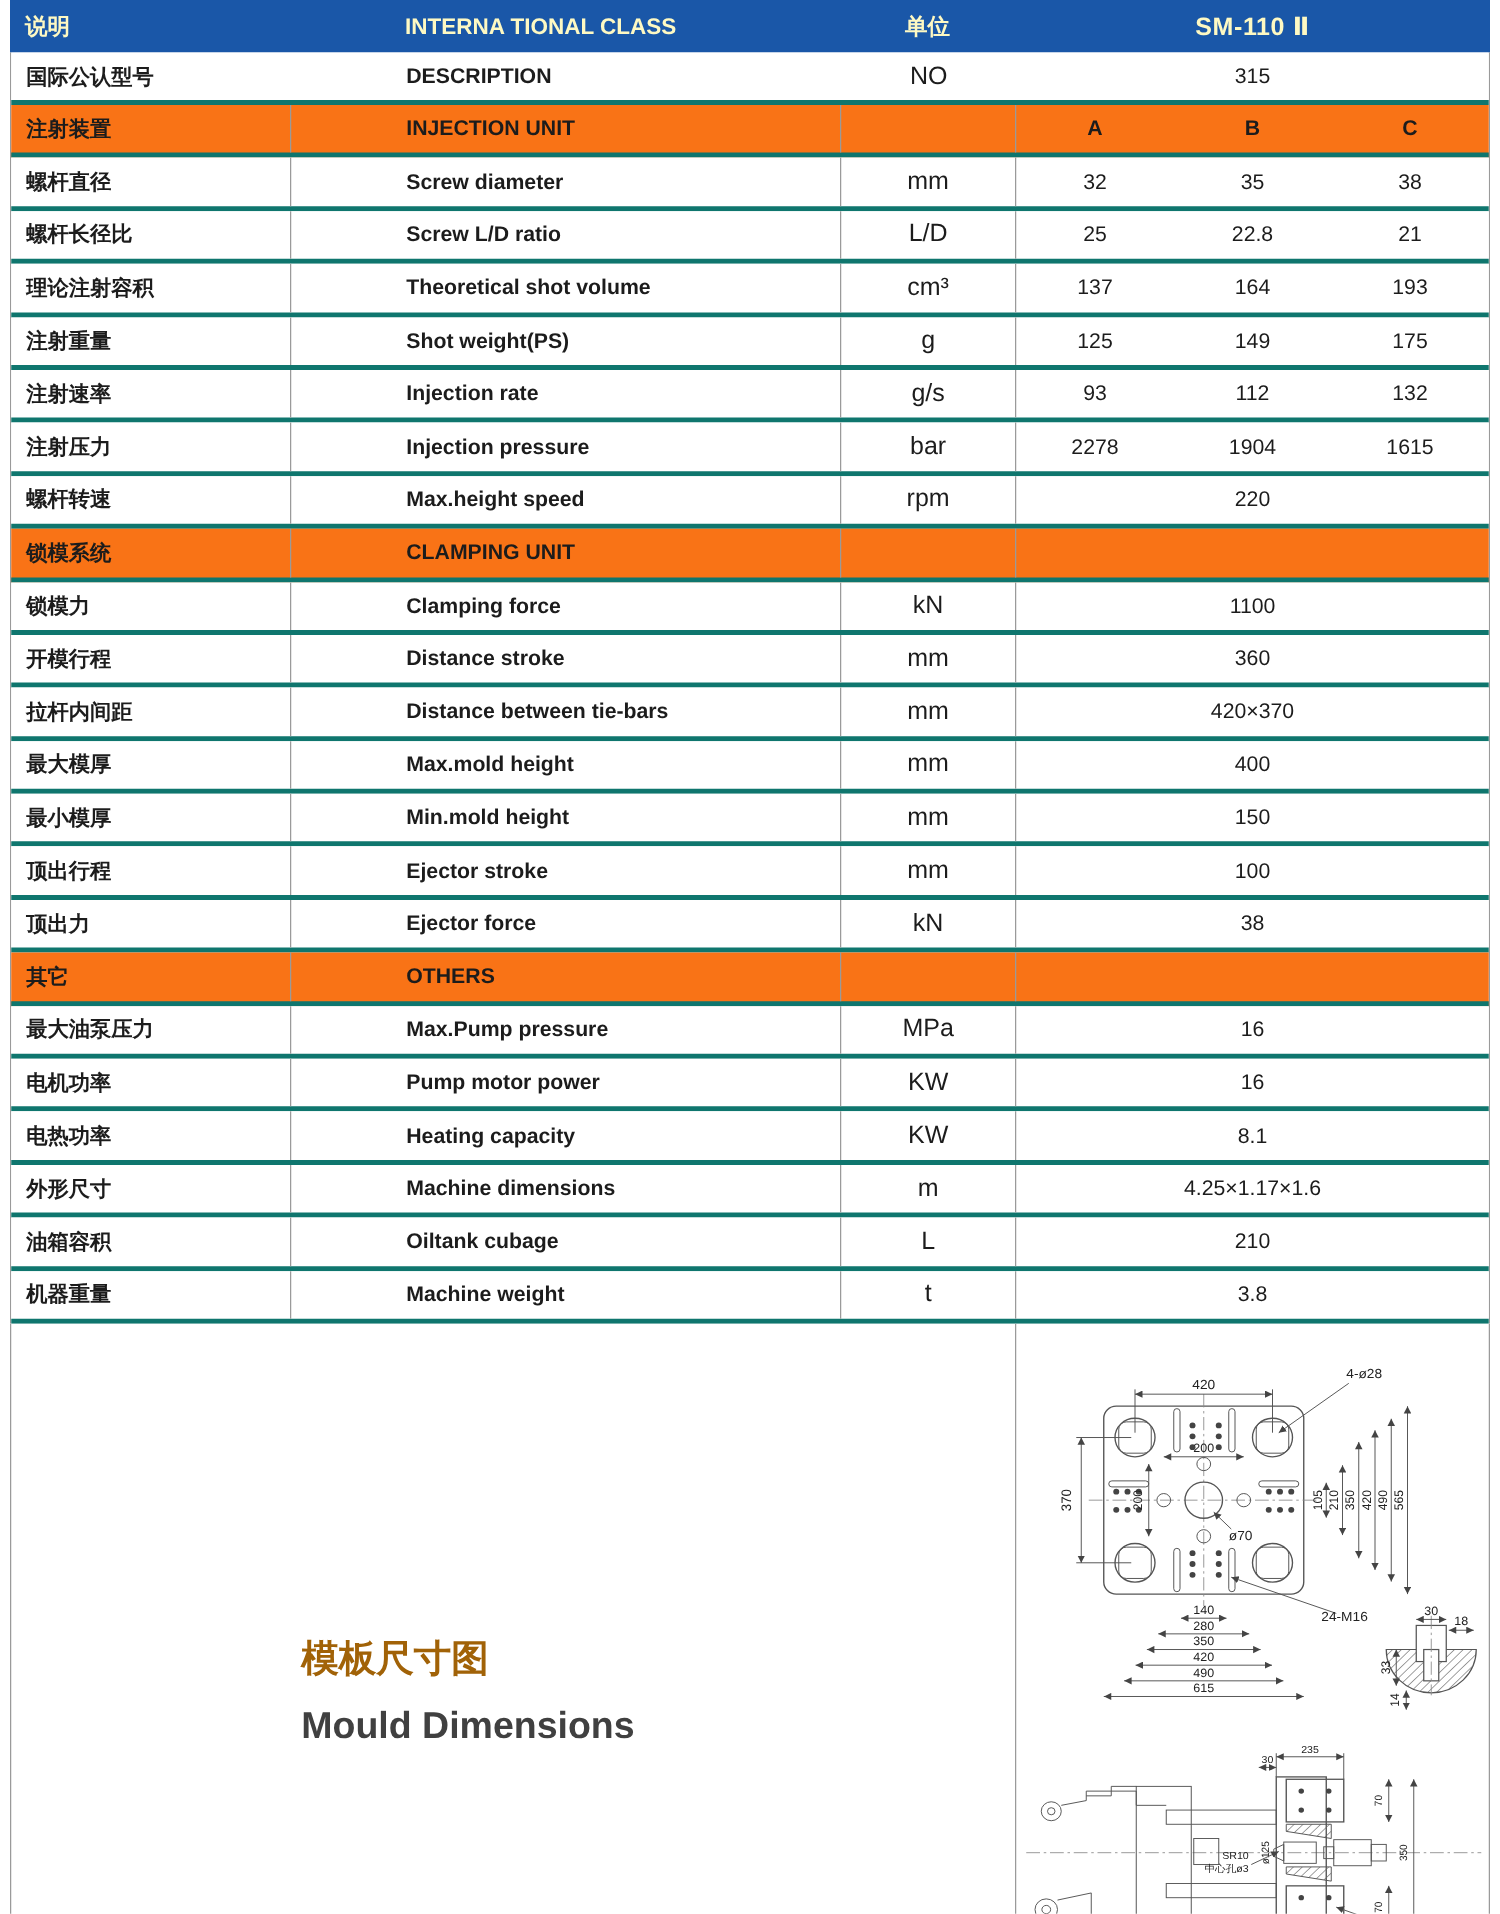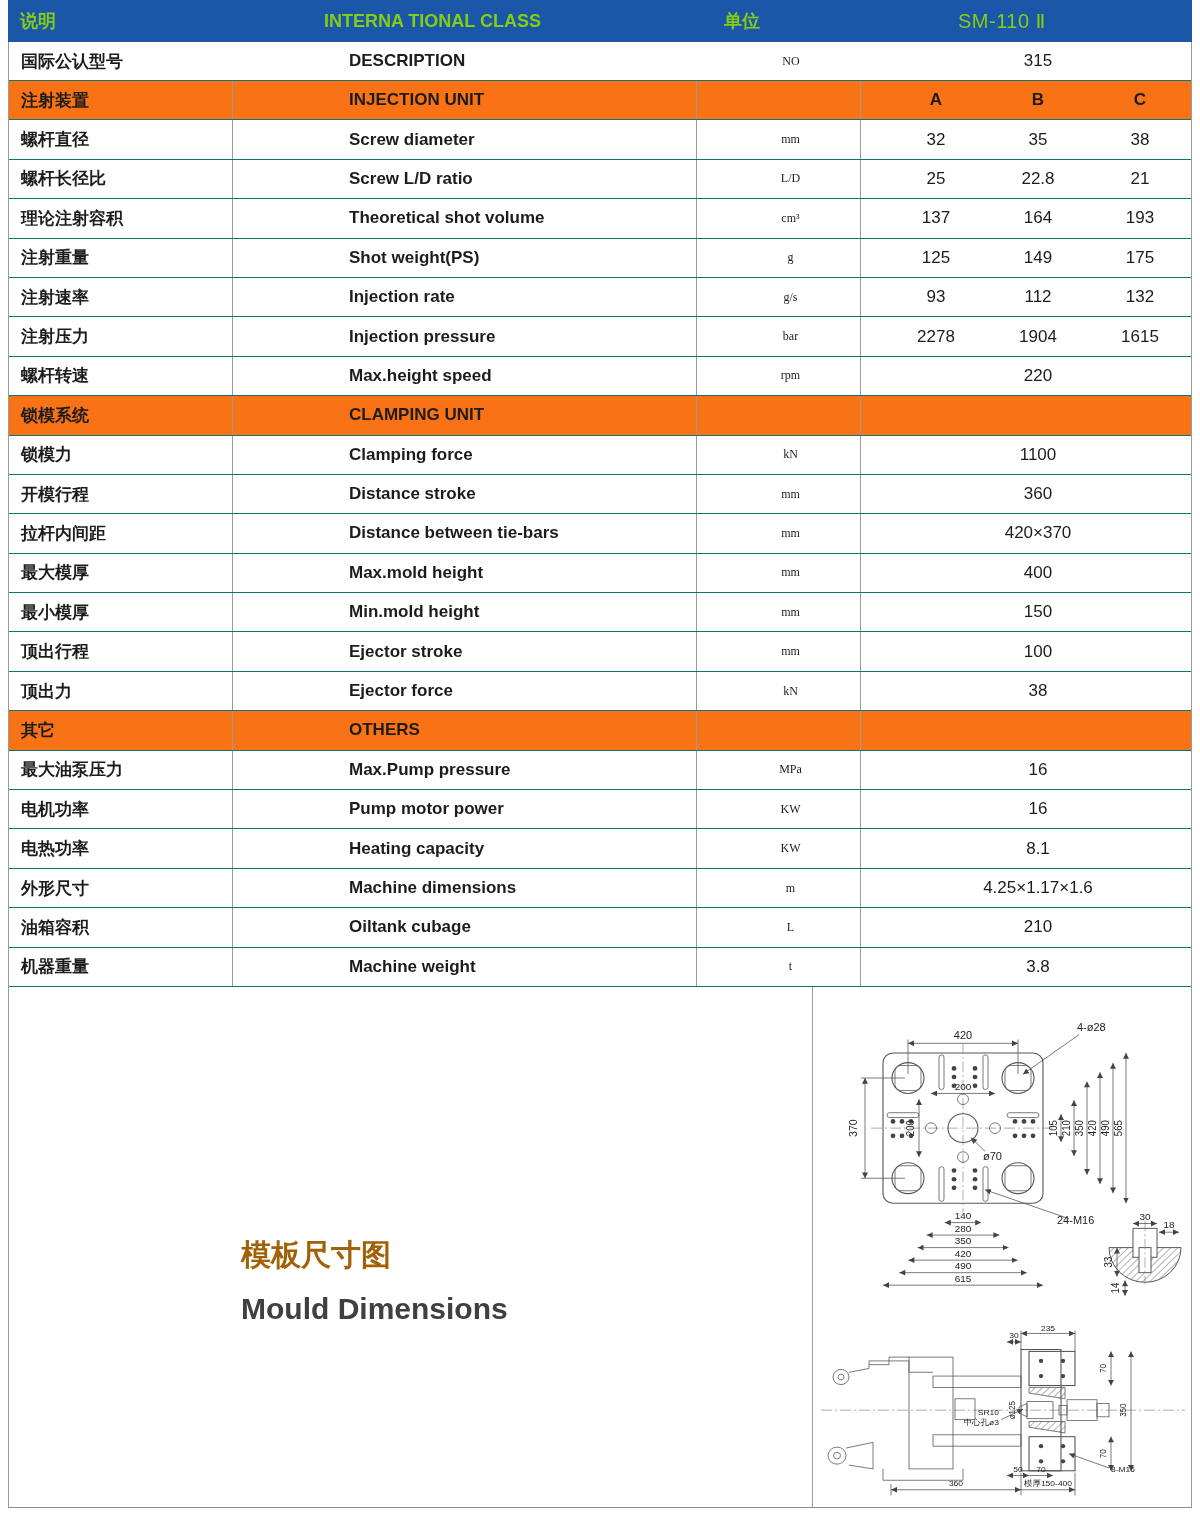--- a/index.html
+++ b/index.html
@@ -5,41 +5,41 @@
   html,body{margin:0;padding:0;background:#ffffff;}
   body{
     width:1200px;height:1531px;position:relative;overflow:hidden;
     font-family:"Liberation Sans","DejaVu Sans",sans-serif;color:#1c1c1c;
     -webkit-font-smoothing:antialiased;
   }
   .content{margin:0 8px;width:1184px;}
 
   
   .thead{
-    height:42px;background:#1a57a8;color:#84cc16;
+    height:42px;background:#1a57a8;color:#fef9c3;
     display:grid;grid-template-columns:224px 440px 140px 1fr;align-items:center;
   }
   .thead .h1{padding-left:12px;font-size:18px;font-weight:bold;}
   .thead .h2{padding-left:92px;font-size:18px;font-weight:bold;}
   .thead .h3{text-align:center;font-size:18px;font-weight:bold;}
-  .thead .h4{text-align:center;font-size:20px;font-weight:normal;letter-spacing:.5px;}
+  .thead .h4{text-align:center;font-size:20px;font-weight:bold;letter-spacing:.5px;}
 
   
   .spec-table{border-left:1px solid #9a9a9a;border-right:1px solid #9a9a9a;}
   .trow{
     display:grid;grid-template-columns:224px 440px 140px 1fr;
-    height:38.4px;border-bottom:1px solid #0f766e;background:#fff;gap:24px;
+    height:38.4px;border-bottom:4px solid #0f766e;background:#fff;
   }
   .trow.first{height:38px;}
   .trow.first .cell{border-right:none;}
   .trow.section{background:#f97316;}
   .cell{display:flex;align-items:center;border-right:1px solid #9a9a9a;min-width:0;}
   .cell.c1{padding-left:12px;font-size:17px;font-weight:bold;}
   .cell.c2{padding-left:92px;font-size:17px;font-weight:bold;}
-  .cell.c3{justify-content:center;font-size:12px;font-family:Liberation Serif, serif;}
+  .cell.c3{justify-content:center;font-size:20px;}
   .cell.c4{border-right:none;padding:0;}
   .vcol{flex:1;text-align:center;font-size:17px;}
   .section .vcol{font-weight:bold;}
   .vspan{flex:1;text-align:center;font-size:17px;}
 
   
   .bottom{
     display:grid;grid-template-columns:804px 1fr;height:520px;
     border-left:1px solid #9a9a9a;border-right:1px solid #9a9a9a;border-bottom:1px solid #8a8a8a;
     background:#fff;

